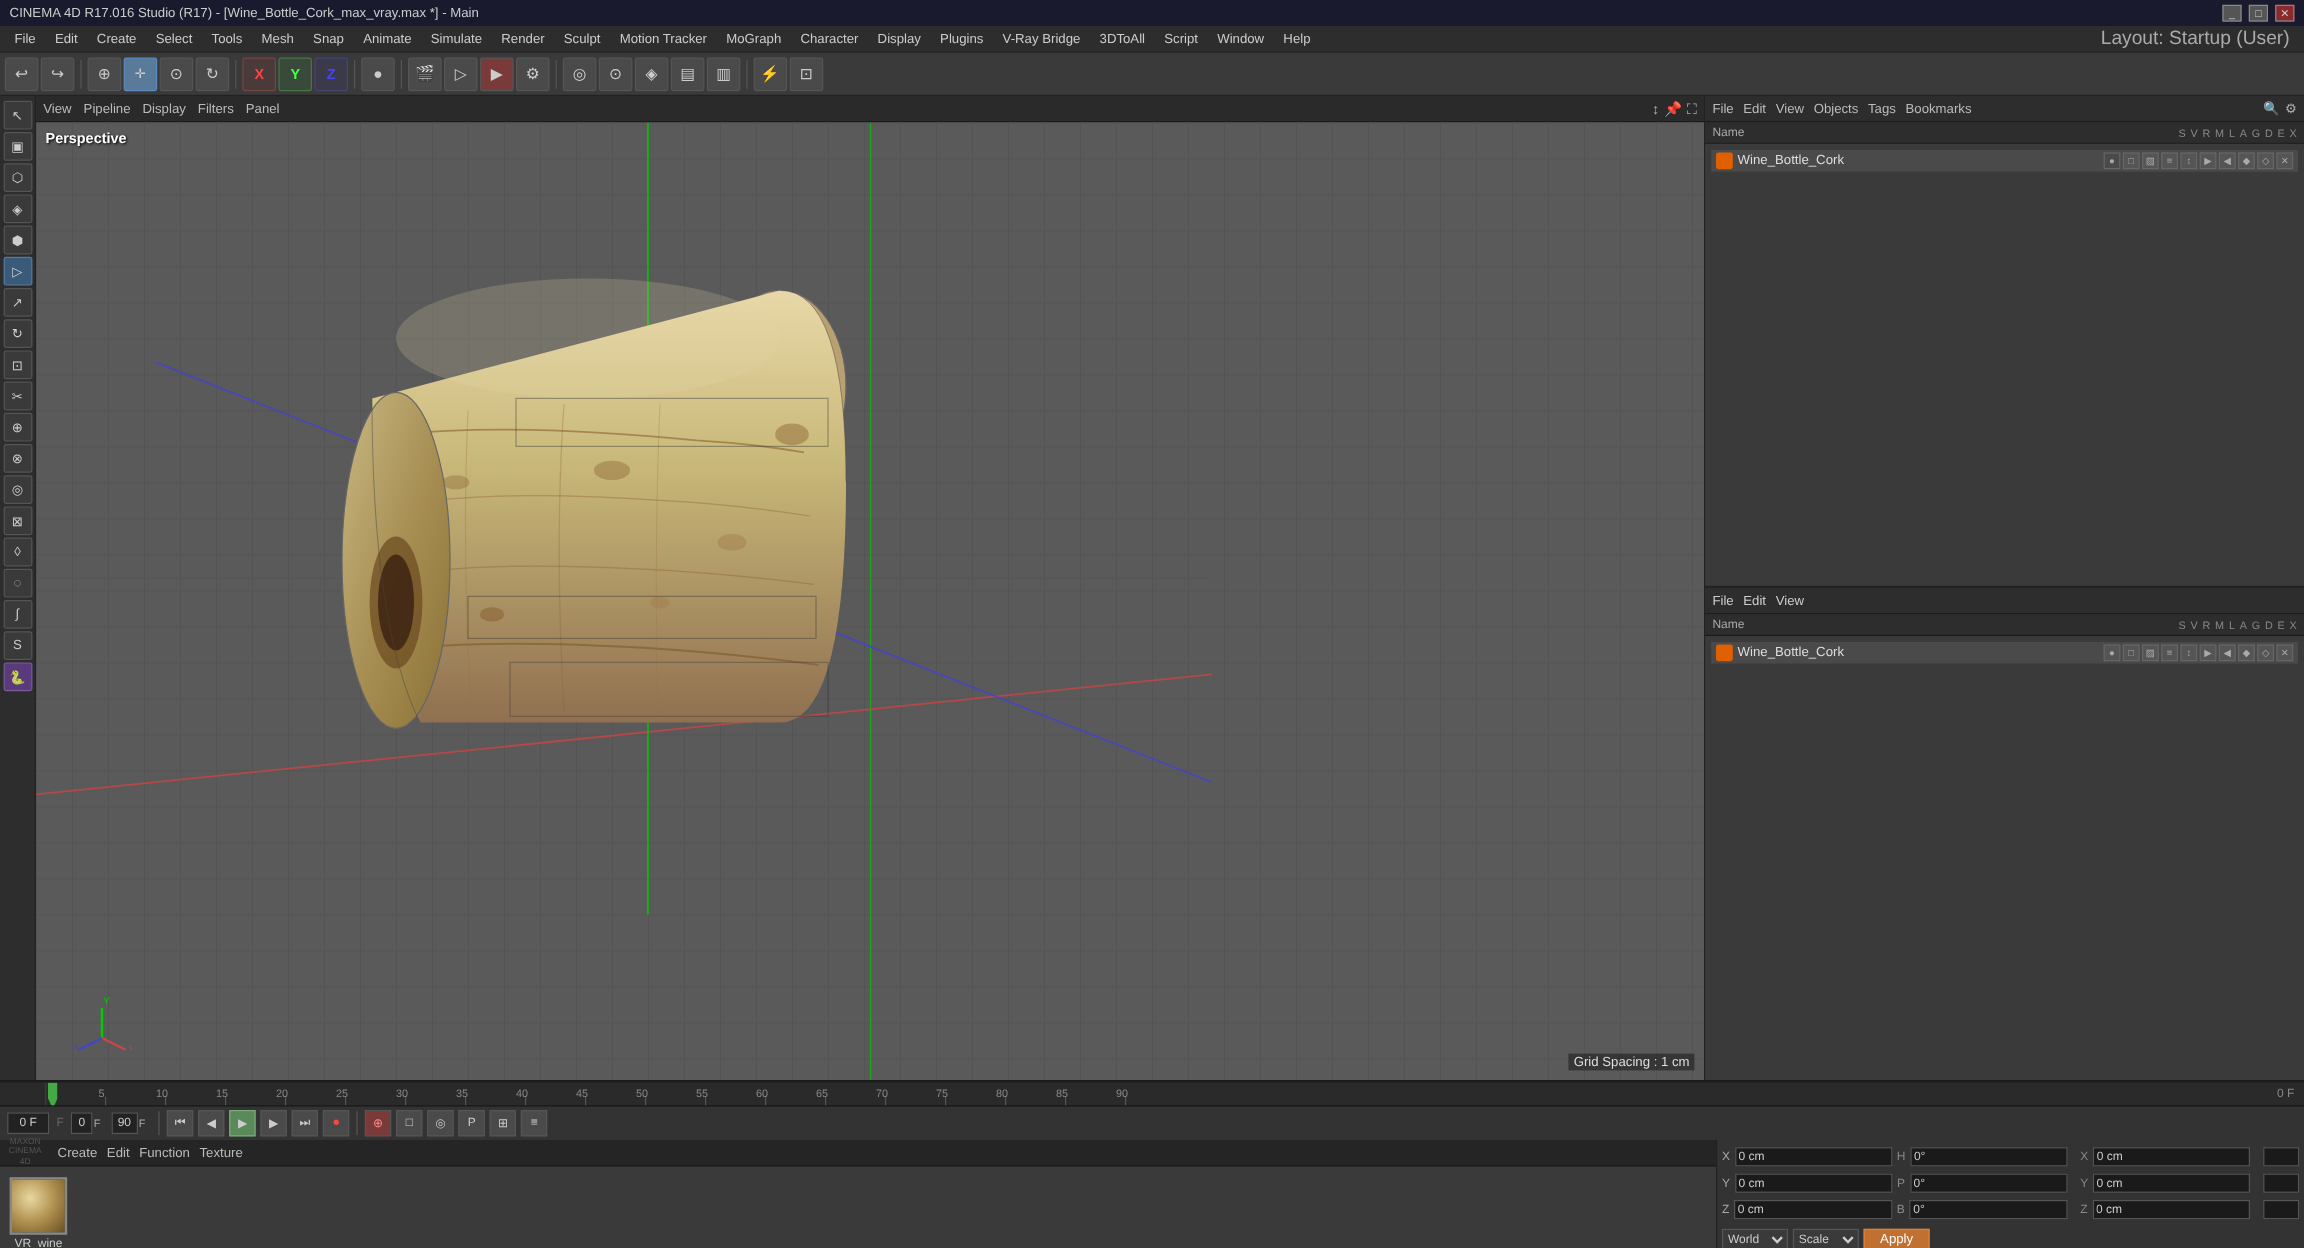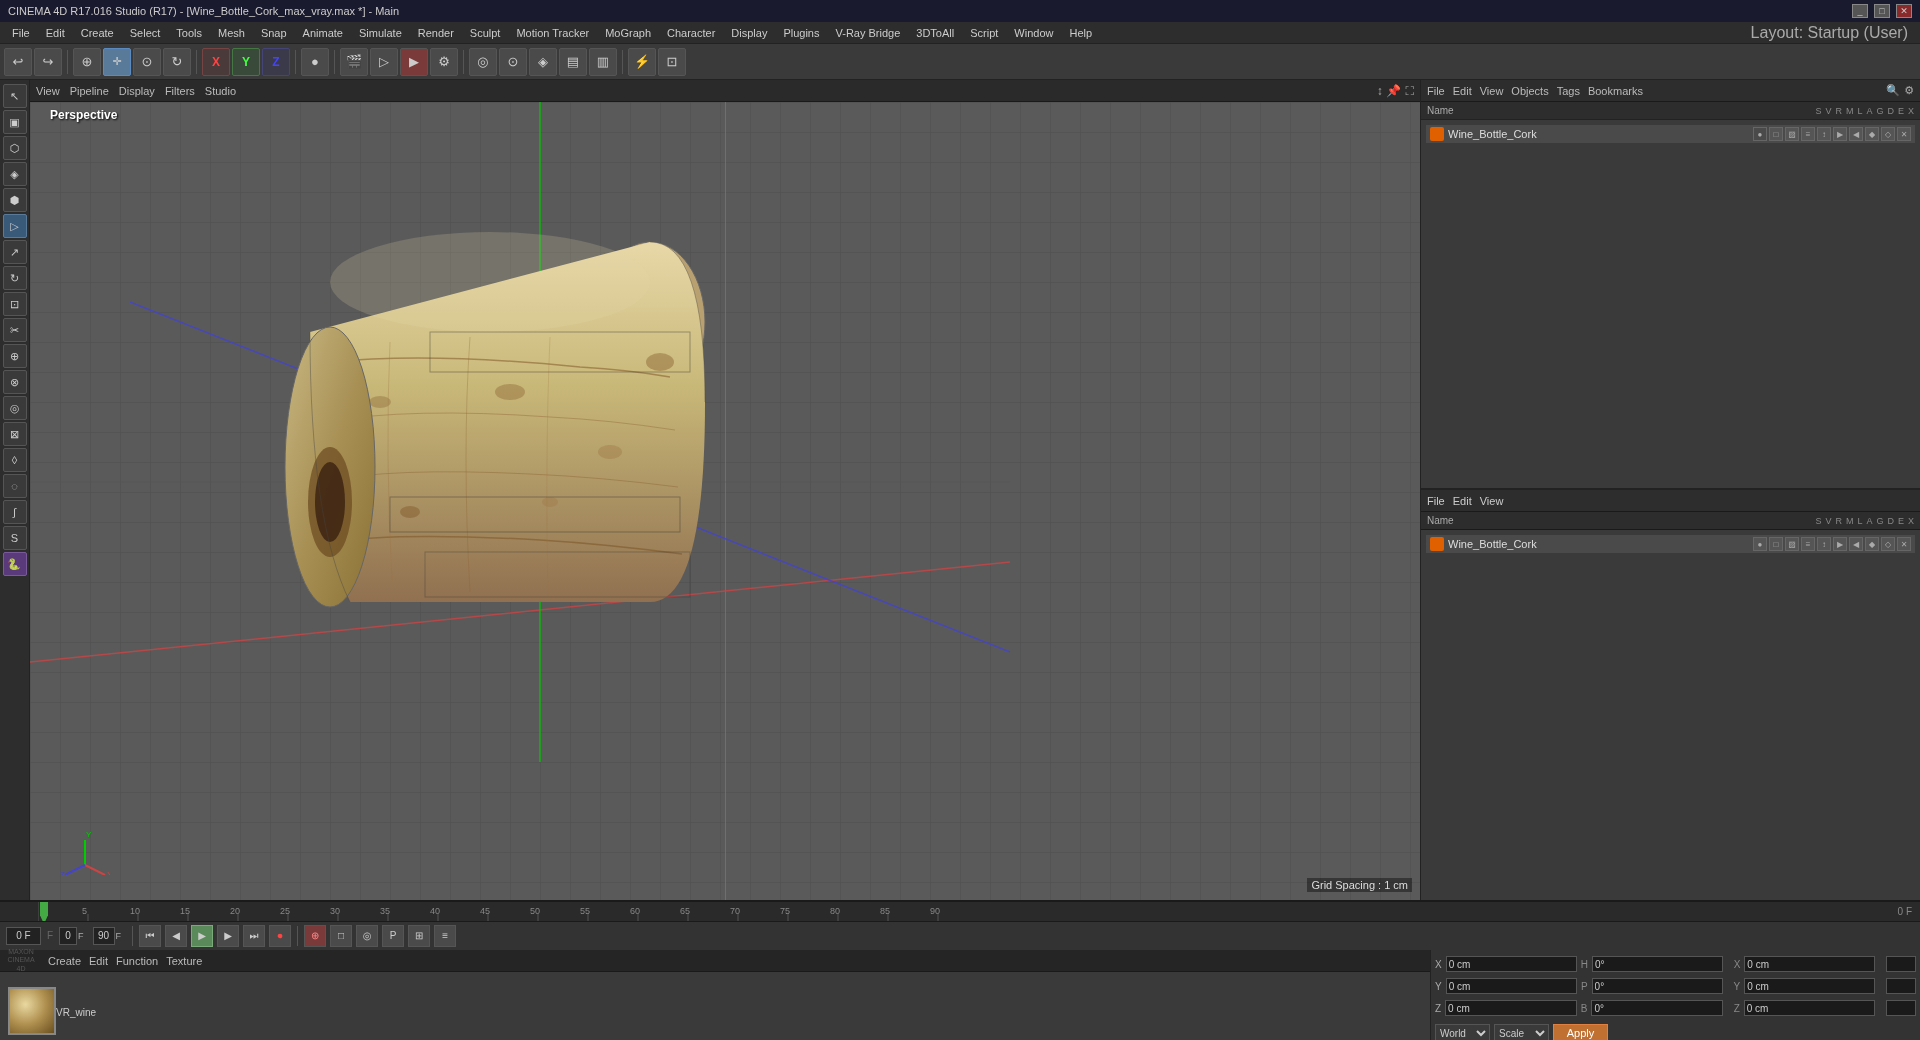--- a/index.html
+++ b/index.html
@@ -135,21 +135,21 @@
     
     #viewport {
       flex: 1;
       background: #555555;
       position: relative;
       overflow: hidden;
     }
 
     .perspective-label {
       position: absolute;
-      top: 6px; left: 20px;
+      top: 6px; left: 8px;
       color: #fff;
       font-size: 12px;
       font-weight: bold;
       text-shadow: 1px 1px 2px #000;
     }
 
     
     .grid-spacing-label {
       position: absolute;
       bottom: 8px;
@@ -329,21 +329,21 @@
     .material-label {
       font-size: 10px;
       color: #ccc;
       text-align: center;
       margin-top: 2px;
       max-width: 48px;
       overflow: hidden;
       text-overflow: ellipsis;
       white-space: nowrap;
     }
-    .material-item { display: flex; flex-direction: row; align-items: center; }
+    .material-item { display: flex; flex-direction: column; align-items: center; }
     .coord-row {
       display: flex;
       align-items: center;
       height: 20px;
       gap: 4px;
       margin-bottom: 2px;
     }
     .coord-select {
       width: 55px; height: 18px;
       background: #3a3a3a;
@@ -530,21 +530,21 @@
     <div class="side-btn" style="background:#5a3a7a; border-color:#7a5a9a; color:#c090ff;">🐍</div>
   </div>
 
   <div id="viewport-container">
 
     <div id="viewport-topbar">
       <span class="vp-menu">View</span>
       <span class="vp-menu">Pipeline</span>
       <span class="vp-menu">Display</span>
       <span class="vp-menu">Filters</span>
-      <span class="vp-menu">Studio</span>
+      <span class="vp-menu">Panel</span>
       <div class="vp-icons">
         <span class="vp-icon">↕</span>
         <span class="vp-icon">📌</span>
         <span class="vp-icon">⛶</span>
       </div>
     </div>
 
     <div id="viewport">
 
       <div class="vp-grid"></div>

